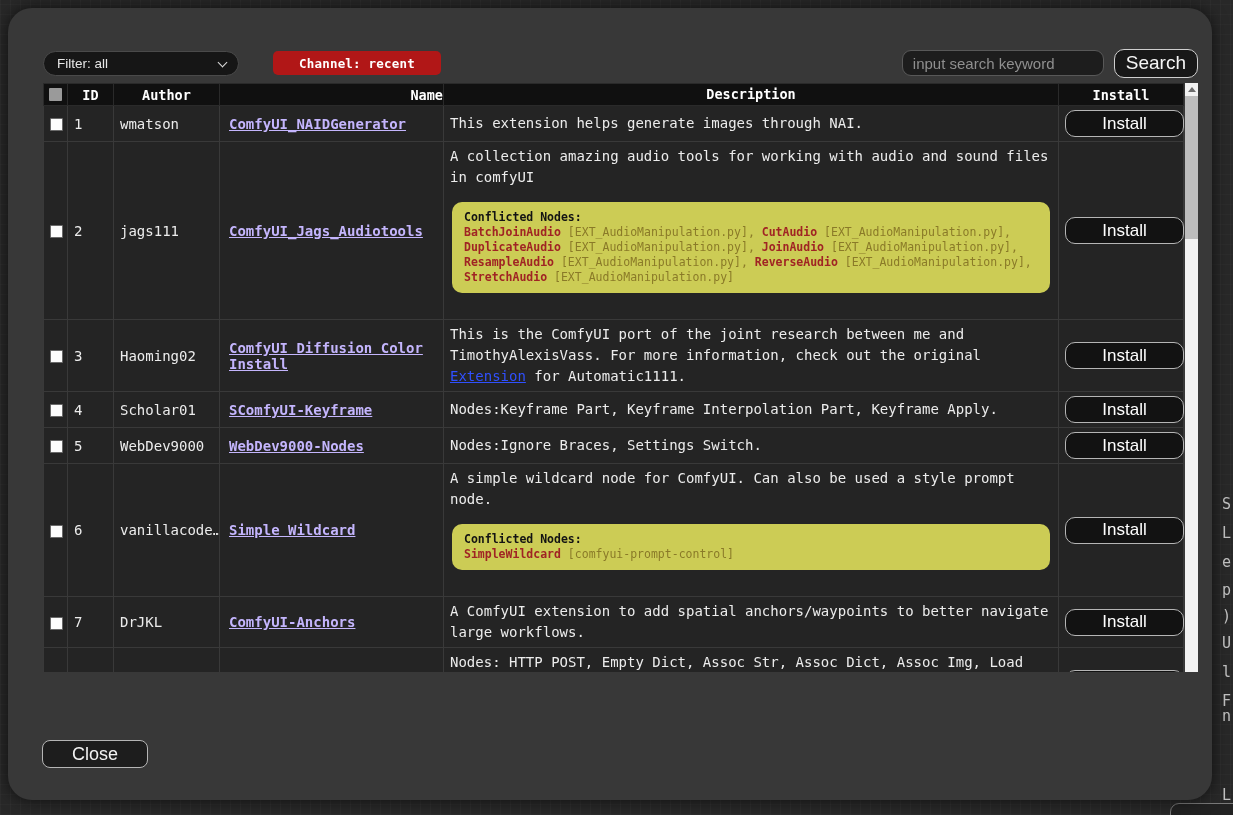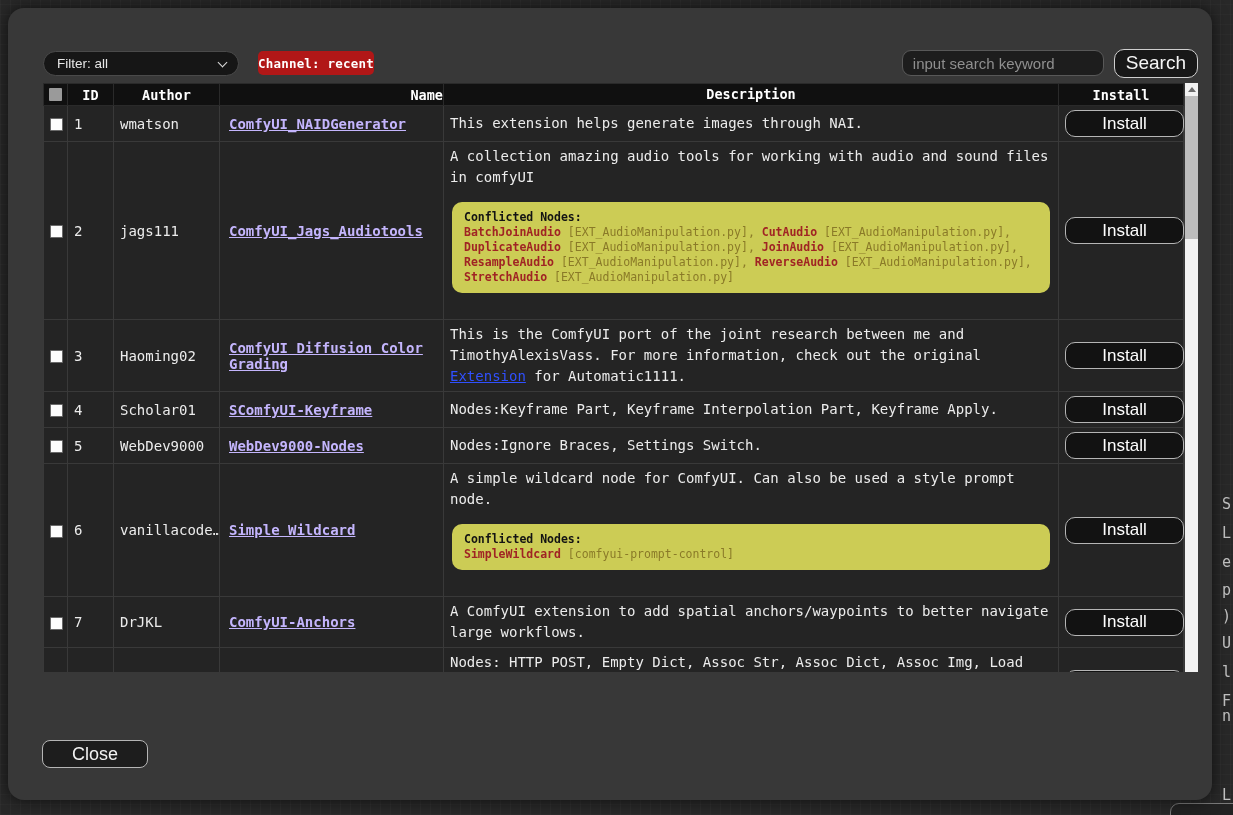--- a/index.html
+++ b/index.html
@@ -12,42 +12,42 @@
   
   .canvas-bg{
     position:absolute; inset:0;
     background:
       repeating-linear-gradient(90deg, rgba(255,255,255,0.025) 0 1px, transparent 1px 10px),
       repeating-linear-gradient(0deg, rgba(255,255,255,0.018) 0 1px, transparent 1px 10px),
       #282828;
   }
   .dialog{
     position:absolute; left:8px; top:8px; width:1204px; height:792px;
-    background:#383838; border-radius:16px;
+    background:#383838; border-radius:24px;
     box-shadow:0 0 16px rgba(0,0,0,0.65);
   }
   
   .toolbar{ position:absolute; left:35px; right:14px; top:38px; height:34px;
     display:flex; align-items:center; }
   .filter-wrap{ position:relative; width:196px; height:25px; }
   .filter-select{
     width:100%; height:100%; appearance:none; -webkit-appearance:none;
     background:#161616; color:#e6e6e6; border:1px solid #4a4a4a; border-radius:13px;
     font-family:"Liberation Sans", sans-serif; font-size:13.5px; padding:0 26px 0 13px;
     outline:none;
   }
   .filter-chevron{
     position:absolute; right:12px; top:8px; width:8px; height:8px; pointer-events:none;
   }
   .filter-chevron::before{
     content:""; position:absolute; left:0; top:0; width:6px; height:6px;
     border-right:1.8px solid #ddd; border-bottom:1.8px solid #ddd; transform:rotate(45deg);
   }
   .channel-badge{
-    margin-left:19px; height:24px; padding:0 0; border-radius:5px;
+    margin-left:34px; height:24px; padding:0 26px; border-radius:5px;
     background:#b11717; color:#fff; font-weight:bold; font-size:12.5px;
     display:flex; align-items:center; letter-spacing:0.2px;
   }
   .tb-spacer{ flex:1; }
   .search-input{
     width:202px; height:26px; background:#1d1d1d; border:1px solid #585858;
     border-radius:9px; color:#e8e8e8; padding:0 10px;
     font-family:"Liberation Sans", sans-serif; font-size:15px; outline:none;
   }
   .search-input::placeholder{ color:#8f8f8f; }
@@ -179,21 +179,21 @@
                 <div class="conflict-title">Conflicted Nodes:</div>
                 <div class="conflict-body"><span class="c-node">BatchJoinAudio</span><span class="c-path"> [EXT_AudioManipulation.py]</span>, <span class="c-node">CutAudio</span><span class="c-path"> [EXT_AudioManipulation.py]</span>, <span class="c-node">DuplicateAudio</span><span class="c-path"> [EXT_AudioManipulation.py]</span>, <span class="c-node">JoinAudio</span><span class="c-path"> [EXT_AudioManipulation.py]</span>, <span class="c-node">ResampleAudio</span><span class="c-path"> [EXT_AudioManipulation.py]</span>, <span class="c-node">ReverseAudio</span><span class="c-path"> [EXT_AudioManipulation.py]</span>, <span class="c-node">StretchAudio</span><span class="c-path"> [EXT_AudioManipulation.py]</span></div>
               </div>
             </td>
             <td class="col-install"><button class="install-btn">Install</button></td>
           </tr>
           <tr>
             <td class="col-check"><input class="row-check" type="checkbox" style=""></td>
             <td class="col-id">3</td>
             <td class="col-author">Haoming02</td>
-            <td class="col-name"><a class="name-link" href="#">ComfyUI Diffusion Color Grading</a></td>
+            <td class="col-name"><a class="name-link" href="#">ComfyUI Diffusion Color Install</a></td>
             <td class="col-desc">
               <div class="desc">This is the ComfyUI port of the joint research between me and TimothyAlexisVass. For more information, check out the original <a class="inline-link" href="#">Extension</a> for Automatic1111.</div>
             </td>
             <td class="col-install"><button class="install-btn">Install</button></td>
           </tr>
           <tr>
             <td class="col-check"><input class="row-check" type="checkbox" style=""></td>
             <td class="col-id">4</td>
             <td class="col-author">Scholar01</td>
             <td class="col-name"><a class="name-link" href="#">SComfyUI-Keyframe</a></td>

